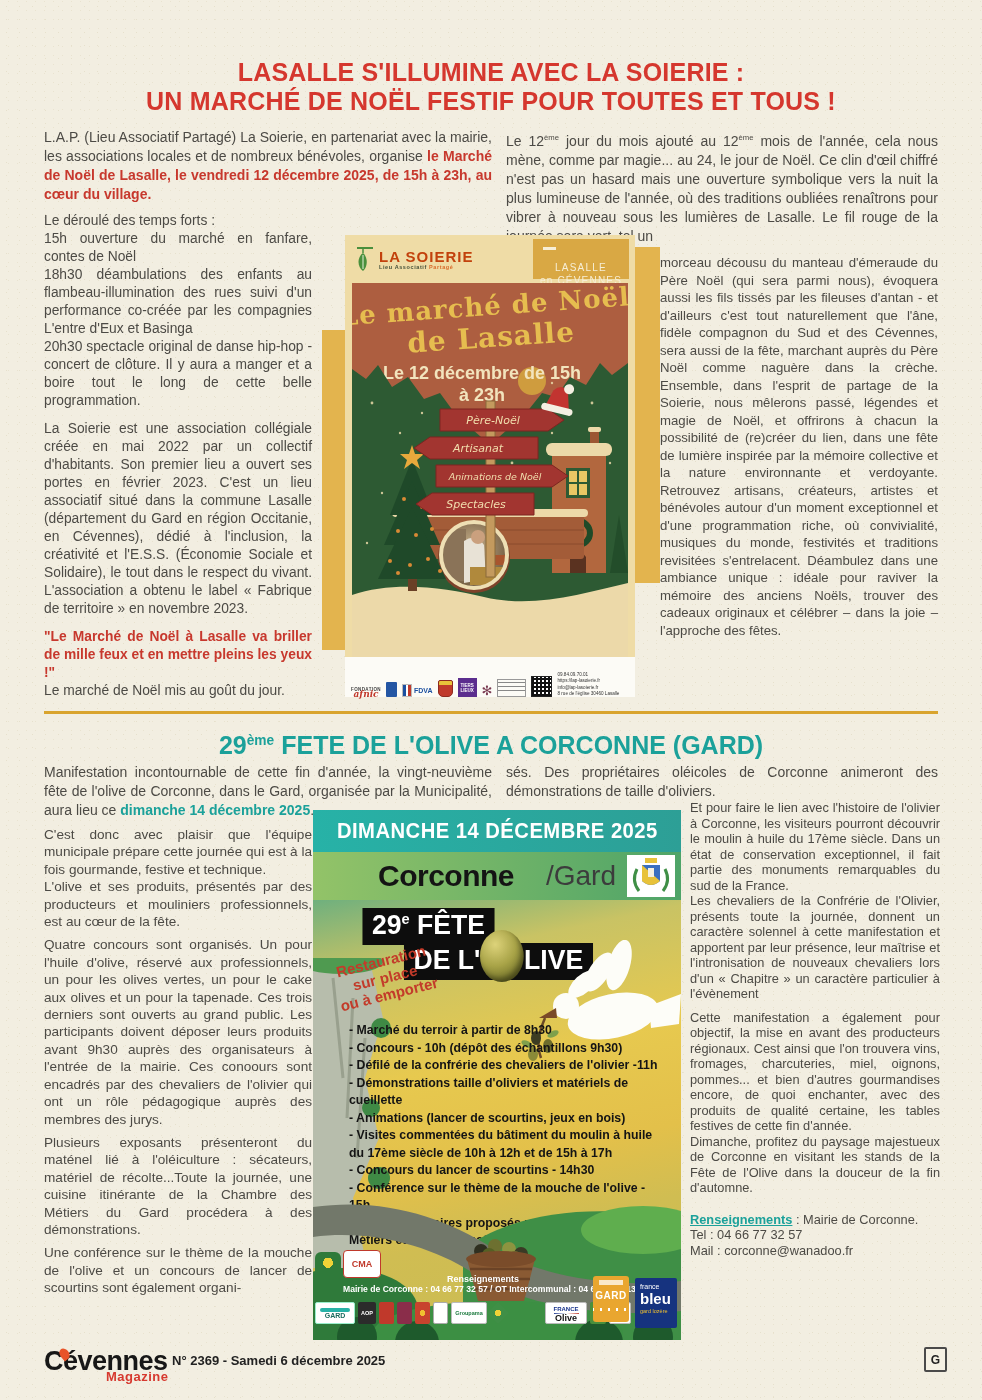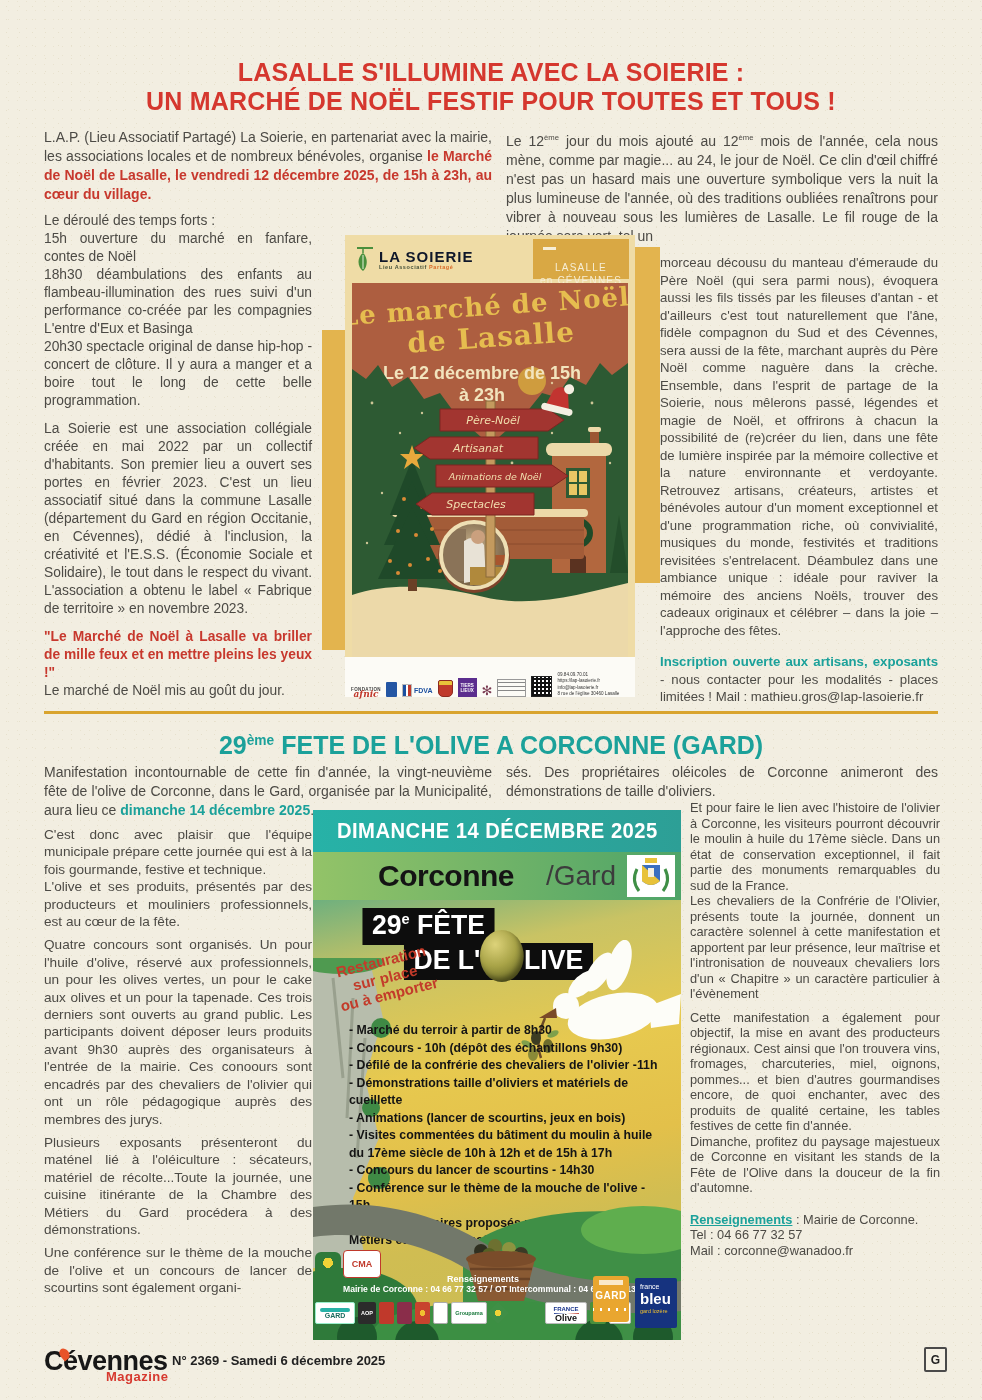--- a/index.html
+++ b/index.html
@@ -27,21 +27,21 @@
   #a1-right .mt{margin-top:14px;}
 
   .gold{position:absolute;background:#e3b44e;z-index:1;}
   #gold-left{left:322px;top:330px;width:23px;height:320px;}
   #gold-right{left:634px;top:247px;width:26px;height:336px;}
 
   
   #poster1{position:absolute;left:345px;top:235px;width:290px;height:462px;background:#efdca6;z-index:2;}
   .p1-header{position:absolute;left:0;top:0;width:290px;height:48px;display:flex;align-items:center;justify-content:space-between;padding:0;}
   .p1-brand{display:flex;align-items:center;gap:4px;margin-left:10px;}
-  .p1-brand-name{font-size:15px;font-weight:bold;color:#0f172a;letter-spacing:1px;line-height:15px;}
+  .p1-brand-name{font-size:15px;font-weight:bold;color:#c2410c;letter-spacing:1px;line-height:15px;}
   .p1-brand-sub{font-size:5.5px;font-weight:bold;color:#44503a;letter-spacing:.6px;}
   .p1-brand-sub .orange{color:#d86a2a;}
   .p1-badge{position:relative;margin-right:6px;width:96px;height:40px;background:#d9a844;color:#f7eed6;
     text-align:center;font-size:10px;letter-spacing:1.2px;padding-top:22px;box-sizing:border-box;line-height:13px;}
   .p1-badge .dash{position:absolute;left:10px;top:8px;width:13px;height:2.5px;background:#f7eed6;}
   .p1-illus{position:absolute;left:7px;top:48px;}
   .p1-footer{position:absolute;left:0;top:422px;width:290px;height:40px;background:#fcfbf6;
     display:flex;align-items:flex-end;gap:5px;padding:0 6px;box-sizing:border-box;}
   .afnic{line-height:5px;text-align:center;}
   .afnic .a1{font-size:4.5px;font-weight:bold;color:#444;letter-spacing:.4px;}
@@ -161,21 +161,20 @@
     <p style="margin-bottom:0;">15h ouverture du marché en fanfare, contes de Noël</p>
     <p style="margin-bottom:0;">18h30 déambulations des enfants au flambeau-illumination des rues suivi d'un performance co-créée par les compagnies L'entre d'Eux et Basinga</p>
     <p>20h30 spectacle original de danse hip-hop - concert de clôture. Il y aura a manger et a boire tout le long de cette belle programmation.</p>
     <p class="mt">La Soierie est une association collégiale créée en mai 2022 par un collectif d'habitants. Son premier lieu a ouvert ses portes en février 2023. C'est un lieu associatif situé dans la commune Lasalle (département du Gard en région Occitanie, en Cévennes), dédié à l'inclusion, la créativité et l'E.S.S. (Économie Sociale et Solidaire), le tout dans le respect du vivant. L'association a obtenu le label « Fabrique de territoire » en novembre 2023.</p>
     <p class="red-bold mt" style="margin-bottom:0;">"Le Marché de Noël à Lasalle va briller de mille feux et en mettre pleins les yeux !"</p>
     <p>Le marché de Noël mis au goût du jour.</p>
   </div>
 
   <div id="a1-right" class="txt">
     <p>morceau décousu du manteau d'émeraude du Père Noël (qui sera parmi nous), évoquera aussi les fils tissés par les fileuses d'antan - et d'ailleurs c'est tout naturellement que l'âne, fidèle compagnon du Sud et des Cévennes, sera aussi de la fête, marchant auprès du Père Noël comme naguère dans la crèche. Ensemble, dans l'esprit de partage de la Soierie, nous mêlerons passé, légendes et magie de Noël, et offrirons à chacun la possibilité de (re)créer du lien, dans une fête de lumière inspirée par la mémoire collective et la nature environnante et verdoyante. Retrouvez artisans, créateurs, artistes et bénévoles autour d'un moment exceptionnel et d'une programmation riche, où convivialité, musiques du monde, festivités et traditions revisitées s'entrelacent. Déambulez dans une ambiance unique : idéale pour raviver la mémoire des anciens Noëls, trouver des cadeaux originaux et célébrer – dans la joie – l'approche des fêtes.</p>
-    <p class="mt"><span class="teal-bold">Inscription ouverte aux artisans, exposants</span><span> - nous contacter pour les modalités - places limitées ! Mail : mathieu.gros@lap-lasoierie.fr</span></p>
   </div>
 
   <div id="gold-left" class="gold"></div>
   <div id="gold-right" class="gold"></div>
 
   <div id="poster1">
     <div class="p1-header">
       <div class="p1-brand">
         <svg width="20" height="28" viewBox="0 0 20 28">
           <line x1="2" y1="3" x2="18" y2="3" stroke="#4a8f3c" stroke-width="2"></line>

